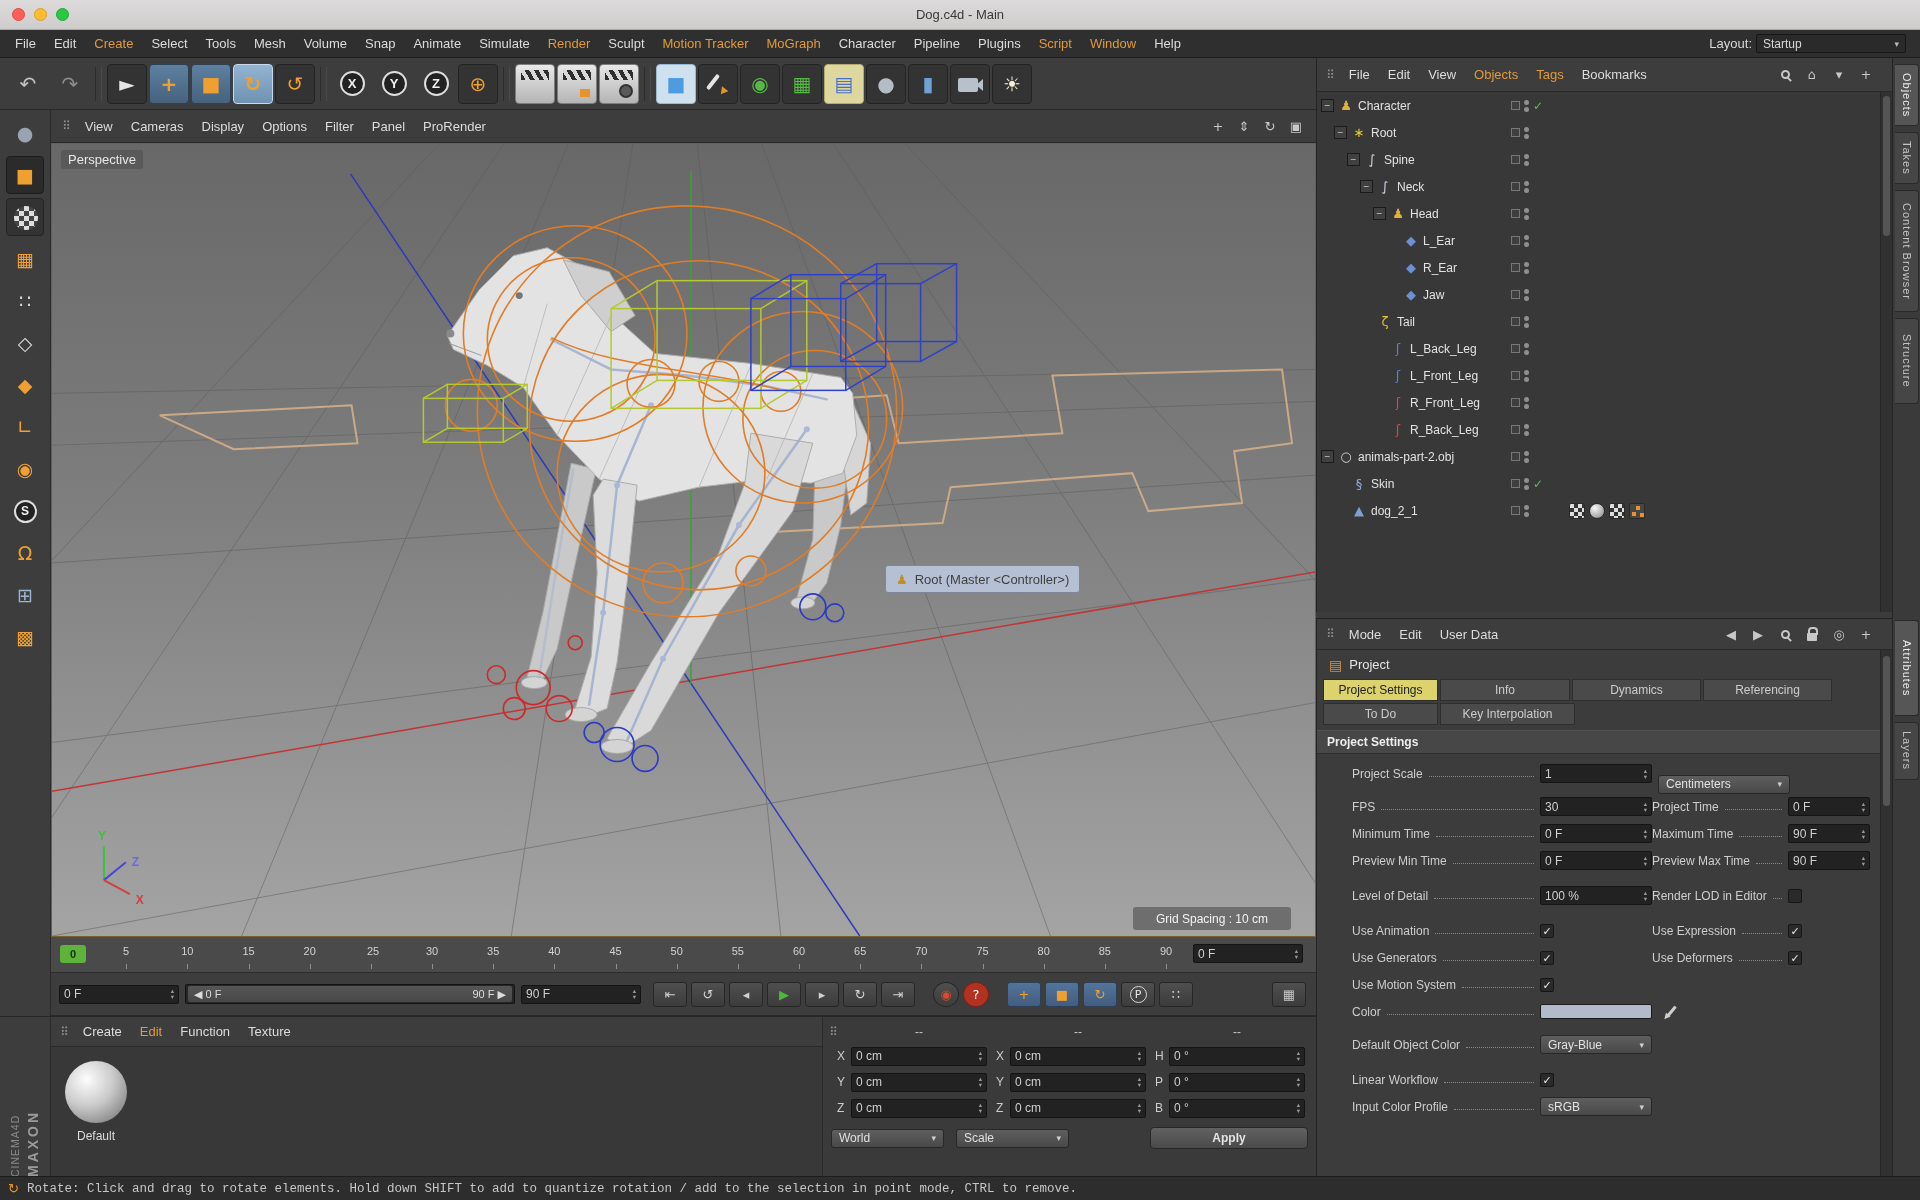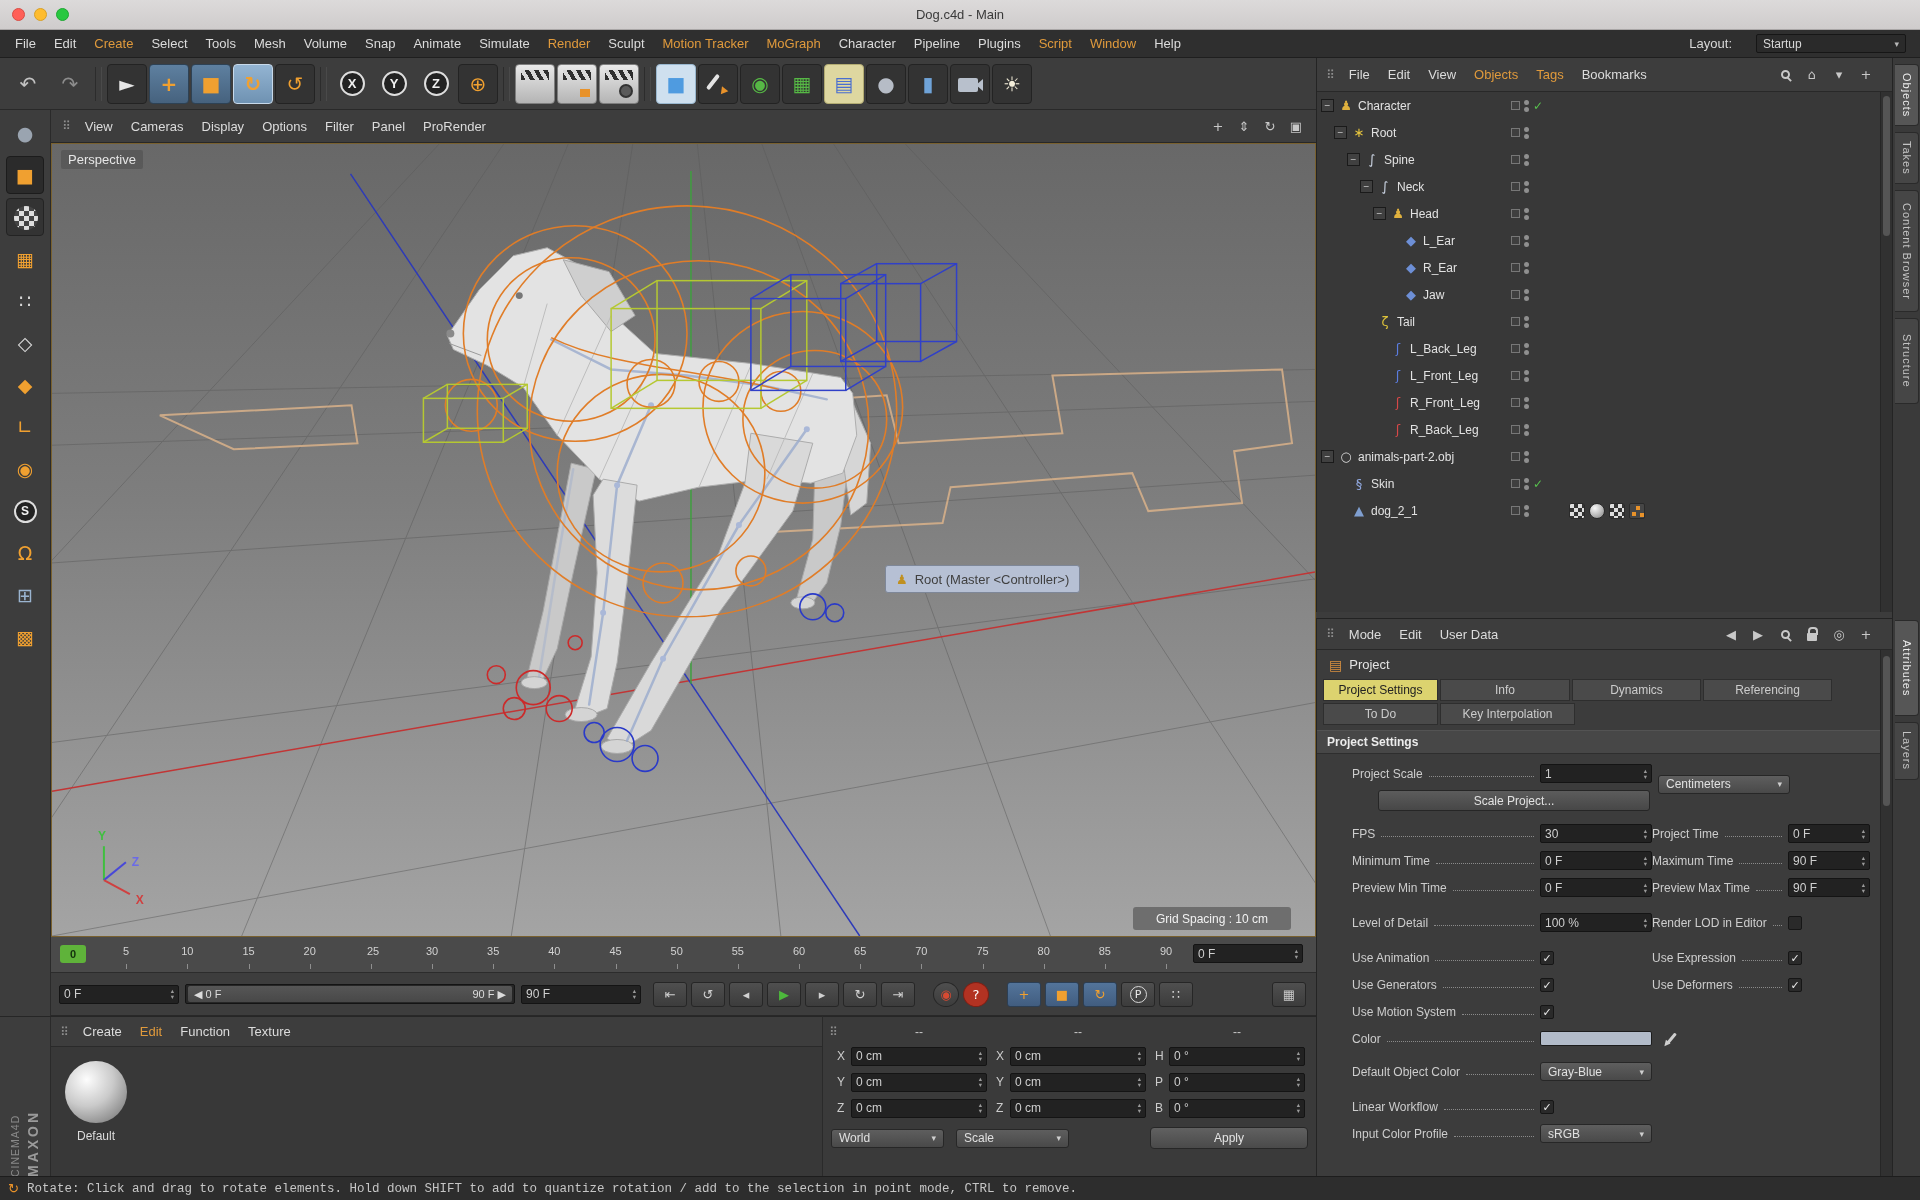--- a/index.html
+++ b/index.html
@@ -14,21 +14,21 @@
   .tl { width:13px; height:13px; border-radius:50%; margin-left:9px; }
   .tl.red{ background:#ff5f57; border:1px solid #d94c44; margin-left:12px;}
   .tl.yel{ background:#febc2e; border:1px solid #d8a027;}
   .tl.grn{ background:#28c840; border:1px solid #1ea832;}
   #title-text { position:absolute; left:0; right:0; text-align:center; font-size:13px; color:#3a3a3a; }
 
   
   #menubar { left:0; top:30px; width:1920px; height:28px; background:#2f2f2f; border-bottom:1px solid #1f1f1f; display:flex; align-items:center; padding-left:6px; }
   .mi { padding:4px 9px; font-size:13px; color:#dcdcdc; white-space:nowrap; cursor:default; }
   .mi.accent { color:#e09a3c; }
-  #menubar-right { margin-left:auto; display:flex; align-items:center; padding-right:14px; gap:24px; }
+  #menubar-right { margin-left:auto; display:flex; align-items:center; padding-right:14px; gap:4px; }
   #layout-label { font-size:13px; color:#d8d8d8; }
   .lsel { width:150px; height:19px; background:#2a2a2a; border:1px solid #161616; border-radius:2px; color:#d8d8d8; font-size:12px; display:flex; align-items:center; padding:0 6px; }
   .lsel::after { content:"▾"; margin-left:auto; font-size:9px; color:#b8b8b8; }
 
   
   #toolbar { left:0; top:58px; width:1316px; height:52px; background:#3d3d3d; border-bottom:1px solid #292929; display:flex; align-items:center; padding-left:8px; gap:2px; }
   .tile { width:40px; height:40px; border-radius:4px; display:flex; align-items:center; justify-content:center; position:relative; }
   .tile .glyph { font-size:20px; }
   .tile.dark { background:#333; border:1px solid #232323; }
   .tile.blue { background:linear-gradient(#5e80a0,#46627e); border:1px solid #2e4255; }
@@ -108,21 +108,21 @@
   .crow { display:flex; padding-left:14px; height:26px; align-items:center; }
   .ccell { width:150px; margin-right:9px; display:flex; align-items:center; }
   .ccell .clab { width:14px; font-size:12px; color:#cccccc; }
   .ccell .fld { flex:1; }
   .chdr { flex:1; text-align:center; color:#c8c8c8; font-size:12px; margin-left:14px; }
   #coords .handle { position:absolute; margin-left:-11px; }
   .cbot { display:flex; padding:6px 8px 0 8px; align-items:center; }
   .dd { height:19px; background:linear-gradient(#5e5e5e,#494949); border:1px solid #272727; border-radius:3px; color:#e0e0e0; font-size:12px; display:flex; align-items:center; padding:0 7px; }
   .dd::after { content:"▾"; margin-left:auto; font-size:9px; color:#cfcfcf; padding-left:6px; }
   .w113{width:113px;} .w158{width:158px;}
-  .abtn { background:linear-gradient(#616161,#4a4a4a); border:1px solid #272727; border-radius:4px; color:#e4e4e4; font-size:12px; height:22px; }
+  .abtn { background:linear-gradient(#616161,#4a4a4a); border:1px solid #272727; border-radius:4px; color:#e4e4e4; font-size:12px; height:22px;font-weight:bold; }
 
   
   #om { left:1316px; top:58px; width:576px; height:554px; background:#383838; border-left:1px solid #242424; }
   #om-menu { height:34px; background:#3d3d3d; border-bottom:1px solid #282828; display:flex; align-items:center; padding-left:4px; }
   #om-header-icons { margin-left:auto; display:flex; gap:7px; padding-right:16px; }
   #om-tree { position:relative; }
   .om-row { position:relative; height:27px; display:flex; align-items:center; }
   .om-ind { display:inline-block; }
   .exp { width:13px; height:13px; background:#404040; border:1px solid #1a1a1a; color:#cccccc; font-size:10px; line-height:11px; text-align:center; margin-right:3px; flex:none; }
   .oicon { width:18px; text-align:center; font-size:13px; flex:none; font-family:"DejaVu Sans",sans-serif; }
@@ -1040,23 +1040,20 @@
               <span class="fld">
                 <span>1</span>
                 <span class="spn"></span>
               </span>
             </span>
         </div>
         <span class="dd w132" style="margin-left:6px;margin-top:21px;">
             <span>Centimeters</span>
           </span>
       </div>
-      <div class="arow">
-        <button class="wbtn">Scale Project...</button>
-      </div>
       <div class="arow gap6">
         <div class="colL">
           <span class="albl">FPS</span>
           <span class="leader"></span>
           <span class="slot">
               <span class="fld">
                 <span>30</span>
                 <span class="spn"></span>
               </span>
             </span>

